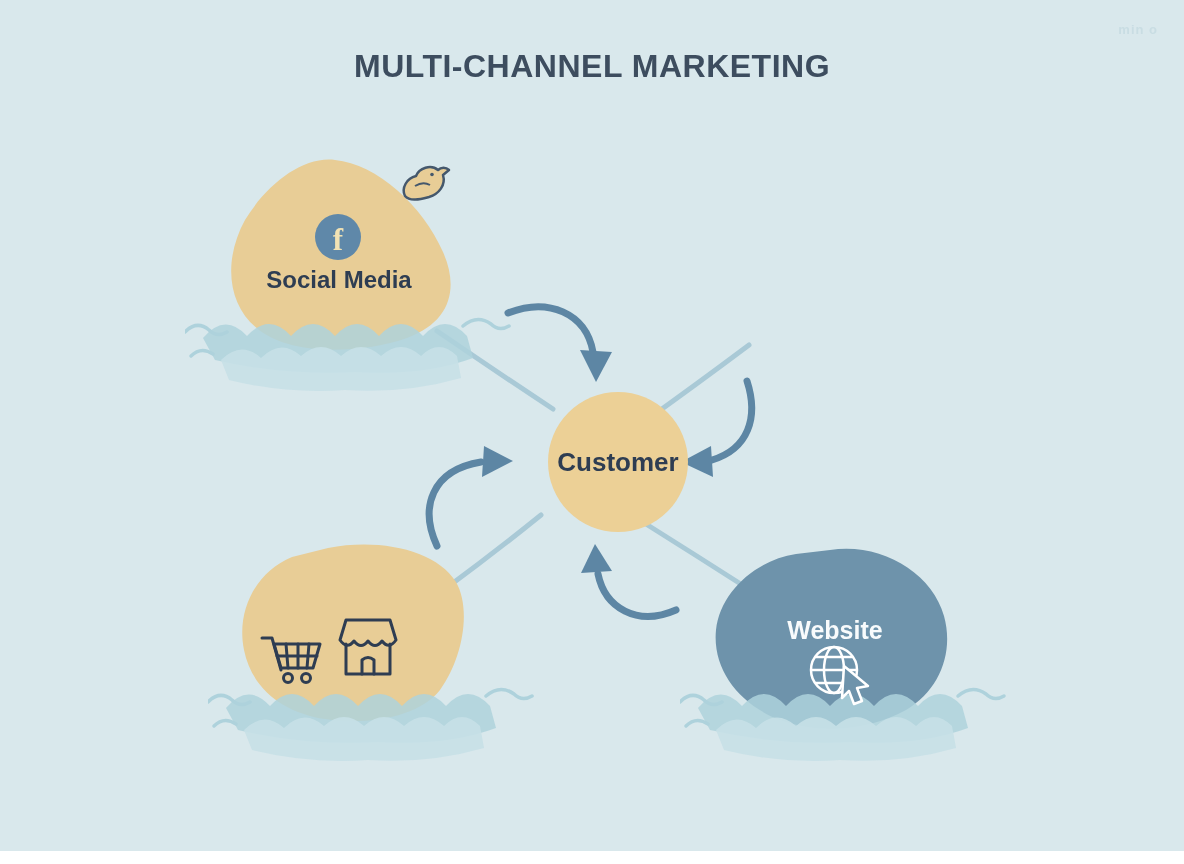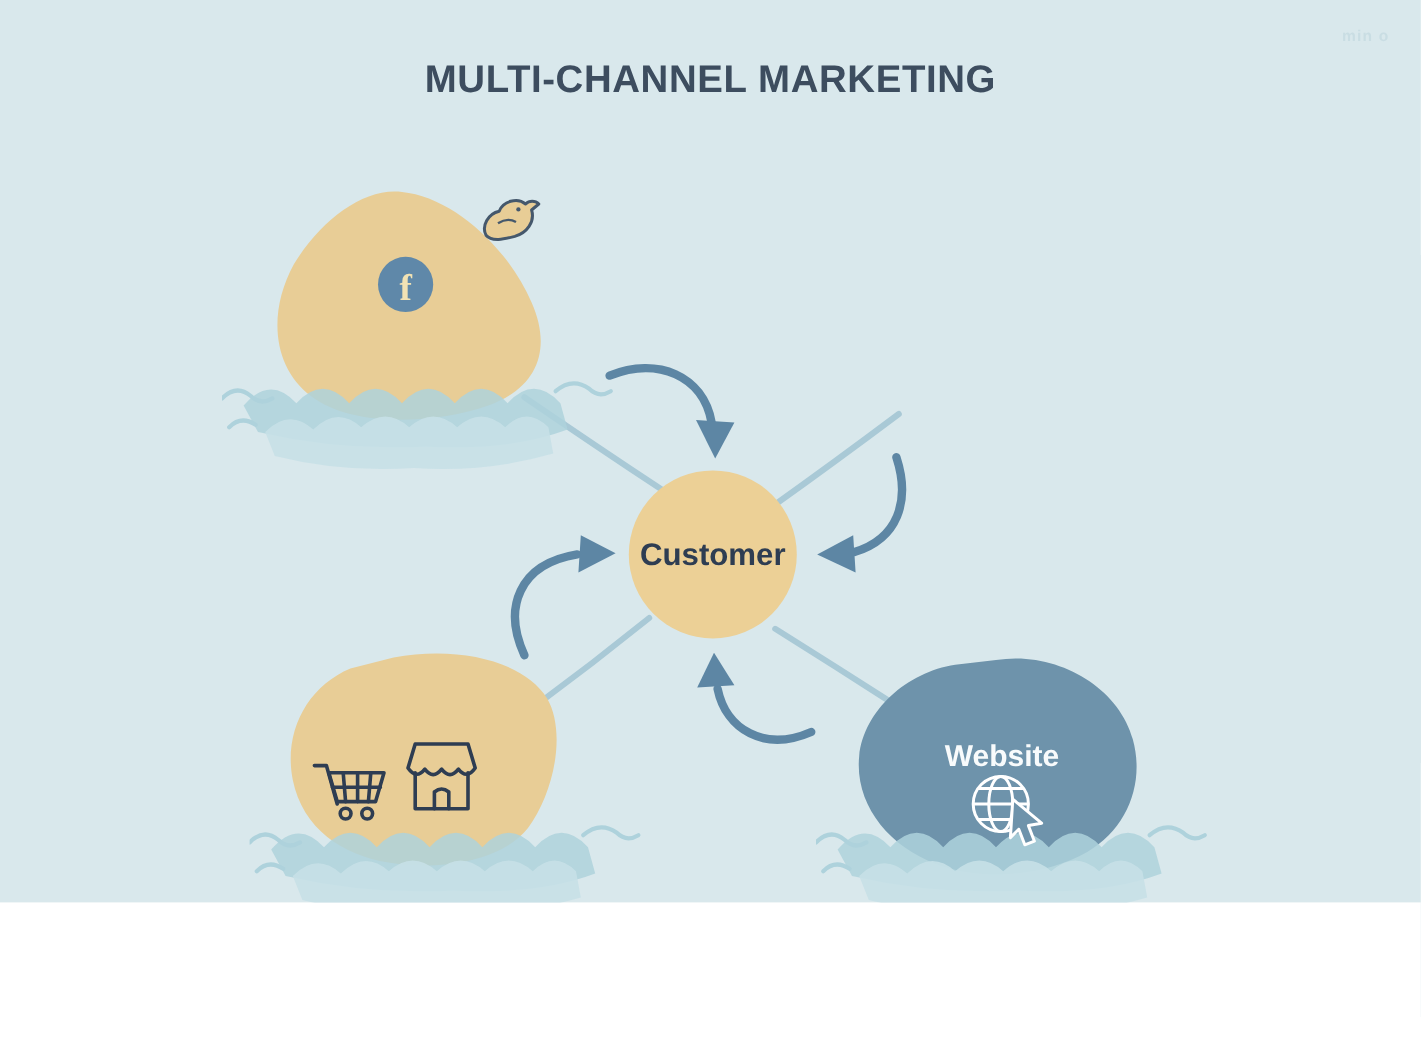--- a/index.html
+++ b/index.html
@@ -1,19 +1,19 @@
 <!DOCTYPE html>
 <html style="--background: #d9e8ec; --tan-blob: #e8cd96; --blue-blob: #6e93ab; --center-circle: #ecd096; --dark-text: #2e3d52; --light-text: #f8fbfc; --title-text: #3d4d5f; --arrow-dark: #5d86a4; --arrow-light: #a9c9d6; --wave-dark: #aed2dc; --wave-light: #c6e0e7; --facebook-blue: #5f88a9;"><head>
 <meta charset="utf-8">
 <style>
   html,body { margin:0; padding:0; }
   body { font-family: "Liberation Sans", sans-serif; }
   #canvas {
     position: relative;
-    width: 1184px; height: 752px;
+    width: 1184px; height: 851px;
     background: var(--background, #d9e8ec);
     overflow: hidden;
   }
   .title {
     position: absolute; left: 0; top: 48px; width: 100%;
     text-align: center;
     font-size: 32px; font-weight: 700; letter-spacing: .5px;
     color: var(--title-text, #3d4d5f);
   }
   .watermark {
@@ -34,21 +34,21 @@
     width: 46px; height: 46px; border-radius: 50%;
     background: var(--facebook-blue, #5f88a9);
     display: flex; align-items: center; justify-content: center;
   }
   .fb-circle span {
     color: #f1e2b4; font-weight: 700; font-size: 31px;
     line-height: 1; transform: translateY(2px);
     font-family: "Liberation Serif", serif;
   }
   .customer-circle {
-    position: absolute; left: 524px; top: 392px;
+    position: absolute; left: 548px; top: 392px;
     width: 140px; height: 140px; border-radius: 50%;
     background: var(--center-circle, #ecd096);
     display: flex; align-items: center; justify-content: center;
   }
   .customer-circle .label {
     font-size: 26px; font-weight: 700;
     color: var(--dark-text, #2e3d52);
   }
   .arrows { position: absolute; left: 0; top: 0; pointer-events: none; }
 </style>
@@ -95,20 +95,21 @@
       </g>
       <g transform="translate(216,24)">
         <path d="M4,32 C0,24 6,14 15,12 C18,4 30,0 37,6 C40,3 45,3 48,6 L42,11 C45,21 38,30 28,33 C20,35 9,38 4,32 Z" fill="var(--tan-blob,#e8cd96)" stroke="#45586c" stroke-width="2.5" stroke-linejoin="round"></path>
         <path d="M14,22 Q22,17 29,21" fill="none" stroke="#45586c" stroke-width="2"></path>
         <circle cx="31" cy="10.5" r="1.8" fill="#45586c"></circle>
       </g>
     </svg>
     <div class="fb-circle">
       <span>f</span>
     </div>
+    <div class="island-label" style="left:0; width:308px; top:126px;">Social Media</div>
   </div>
 
 
   <div class="island" style="left:208px; top:518px;">
     <svg width="330" height="270" viewBox="0 0 330 270">
       <path d="M120,30 C172,20 228,32 248,64 C264,92 254,142 232,172 C212,198 162,208 117,201 C77,195 44,172 36,132 C28,92 48,54 84,39 Z" fill="var(--tan-blob,#e8cd96)"></path>
       <g transform="translate(0,12)">
         <path d="M18,178 Q40,152 62,176 Q84,152 106,176 Q128,152 150,176 Q172,152 194,176 Q216,152 238,176 Q260,152 282,176 L288,198 Q240,216 170,212 Q100,216 30,200 Z" fill="var(--wave-dark,#aed2dc)" fill-opacity=".85"></path>
         <path d="M36,200 Q56,180 76,198 Q96,178 116,196 Q136,178 156,196 Q176,178 196,196 Q216,178 236,196 Q254,178 272,196 L276,218 Q220,234 160,230 Q100,234 44,220 Z" fill="var(--wave-light,#c6e0e7)" fill-opacity=".9"></path>
         <g fill="none" stroke="var(--wave-dark,#aed2dc)" stroke-width="3.5" stroke-linecap="round">

